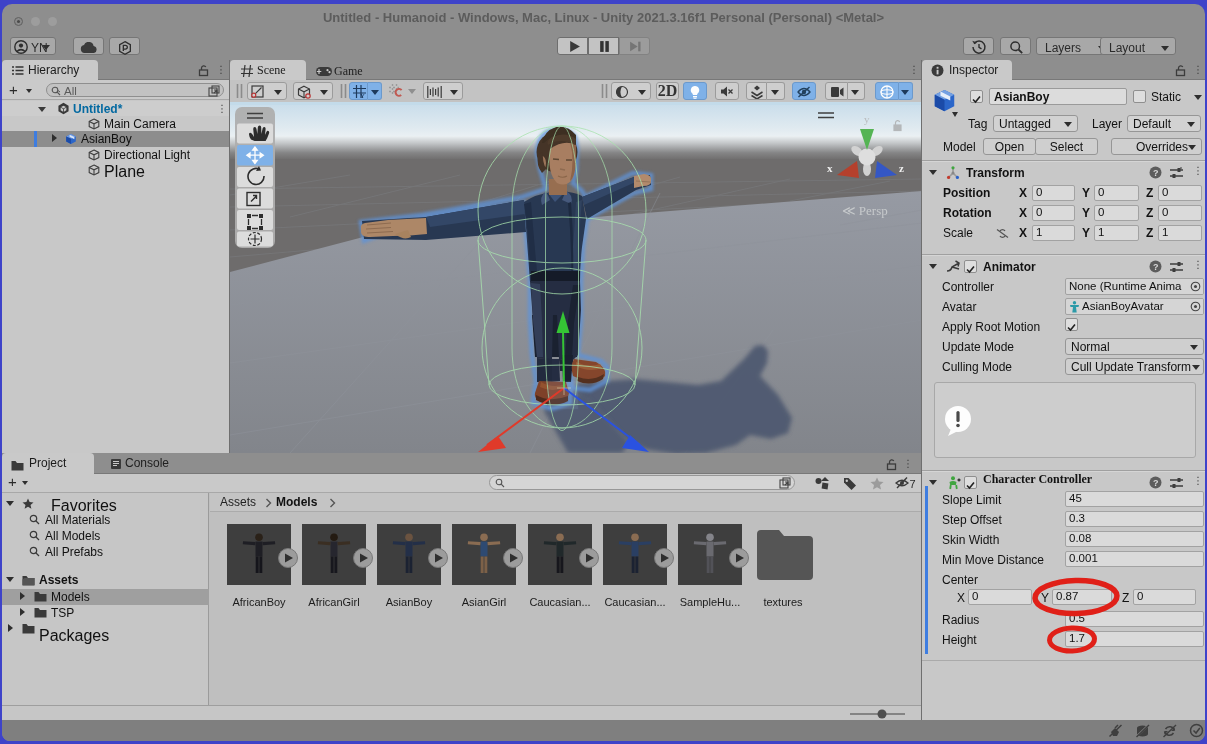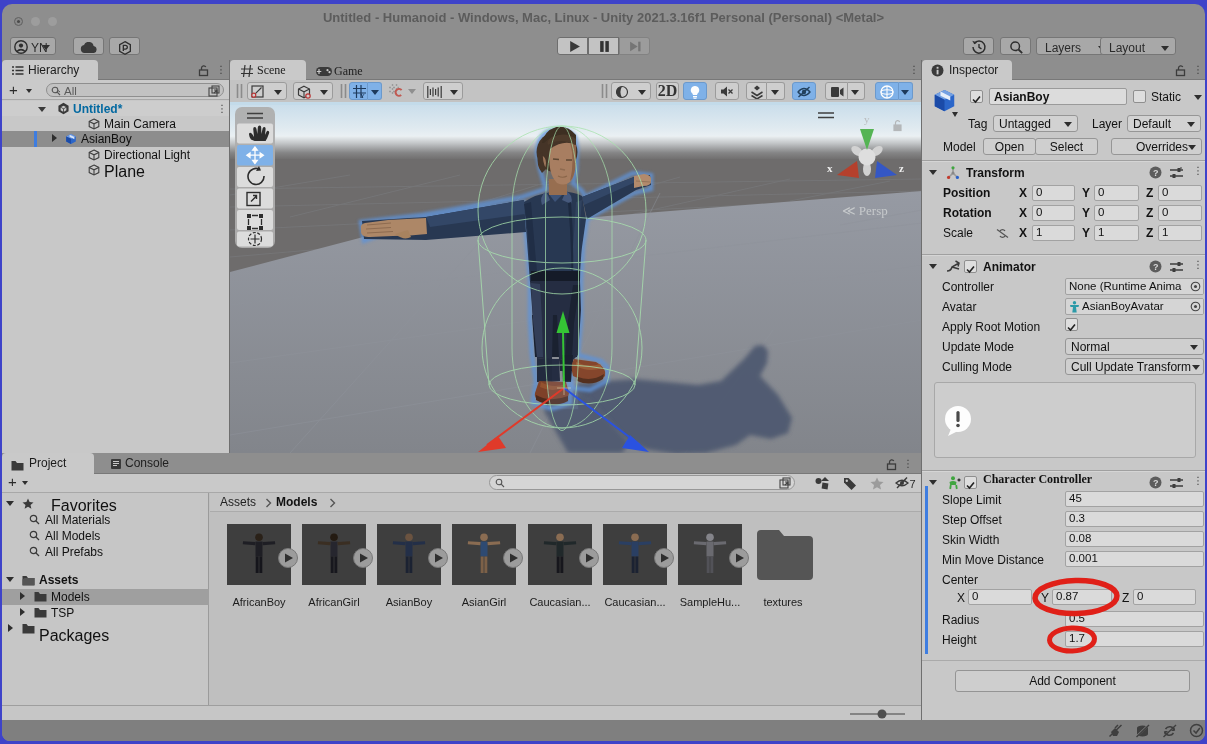--- a/index.html
+++ b/index.html
@@ -731,21 +731,20 @@
       <div class="fld" style="left:143px;top:571px;width:139px;height:16px;">1.7</div>
       <svg width="90" height="40" style="position:absolute;left:109px;top:517px;" viewBox="0 0 90 40">
         <ellipse cx="45" cy="20" rx="41" ry="16.5" fill="none" stroke="#e02018" stroke-width="5.5" transform="rotate(-1.5 45 20)"></ellipse>
       </svg>
       <svg width="52" height="29" style="position:absolute;left:124px;top:565px;" viewBox="0 0 52 29">
         <ellipse cx="26" cy="14.5" rx="22.5" ry="11.5" fill="none" stroke="#e02018" stroke-width="5" transform="rotate(-2 26 14.5)"></ellipse>
       </svg>
     </div>
 
     <div class="abs" style="left:0;top:600px;width:284px;height:1px;background:#aaaaaa;"></div>
-    <div class="abs" style="left:33px;top:610px;width:235px;height:22px;background:#cecece;border:1px solid #949494;border-radius:3px;text-align:center;font-size:12px;color:#111;line-height:21px;">Add Component</div>
   </div>
 
   <div id="project" class="abs" style="left:0;top:449px;width:919px;height:267px;background:#bfbfbf;">
     <div class="tabbar" style="left:0;top:0;width:919px;height:21px;">
       <div class="tab" style="left:0;width:92px;height:21px;line-height:21px;">
         <svg width="13" height="11" style="position:absolute;left:9px;top:7px;" viewBox="0 0 13 11">
             <path d="M0.5 1 h4 l1.5 2 h6.5 v7.5 h-12 Z" fill="#3a3a3a"></path>
           </svg>
         <span style="position:absolute;left:27px;">Project</span>
       </div>

